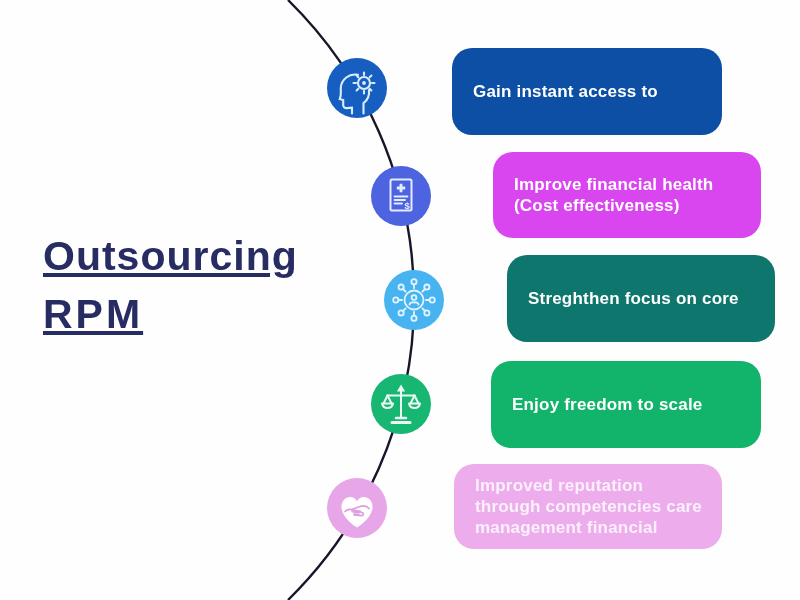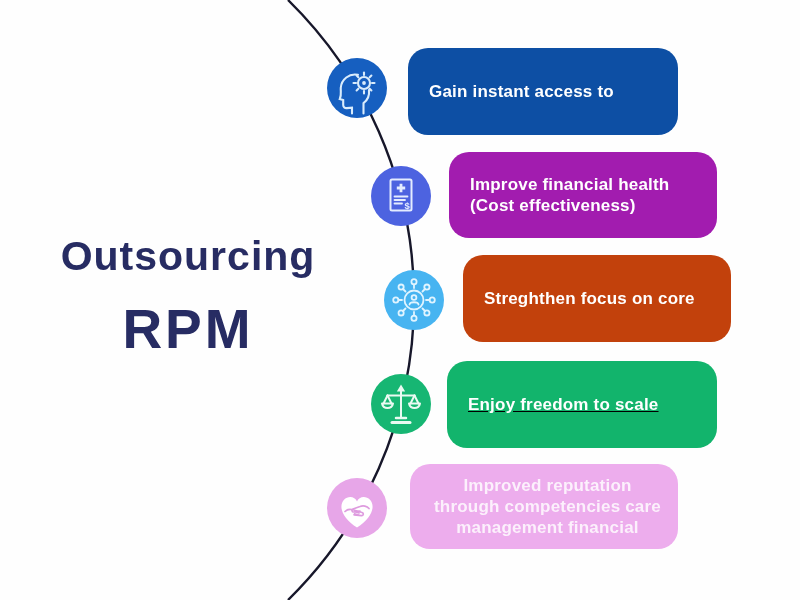--- a/index.html
+++ b/index.html
@@ -4,45 +4,45 @@
 <style>
   html,body{margin:0;padding:0;}
   body{
     width:800px;height:600px;overflow:hidden;position:relative;
     background:#fefefe;
     font-family:"Liberation Sans", sans-serif;
   }
   .stage{position:absolute;inset:0;width:800px;height:600px;}
   .curve-svg{position:absolute;left:0;top:0;pointer-events:none;}
   .title{
-    position:absolute;left:20px;top:234px;width:336px;
-    text-align:center;font-weight:bold;line-height:1.1;
+    position:absolute;left:43px;top:234px;width:336px;
+    font-weight:bold;line-height:1.1;text-decoration:underline;
   }
   .title .l1{font-size:41px;letter-spacing:1px;}
-  .title .l2{font-size:55px;letter-spacing:3px;margin-top:20px;}
+  .title .l2{font-size:41px;letter-spacing:3px;margin-top:13px;}
   .icon-circle{
     position:absolute;width:60px;height:60px;border-radius:50%;
     display:flex;align-items:center;justify-content:center;
   }
   .icon-circle svg{display:block;}
   .card{
     position:absolute;border-radius:20px;
     display:flex;flex-direction:column;justify-content:center;
-    padding-left:21px;padding-right:14px;box-sizing:border-box;
+    padding-left:21px;padding-right:14px;box-sizing:border-box;margin-left:44px;
   }
   .card .line{
     color:#ffffff;font-weight:bold;font-size:17px;line-height:21px;
     letter-spacing:0.2px;white-space:nowrap;
   }
   .card--soft .line{color:rgba(255,255,255,0.82);}
   
   .card-1{left:408px;top:48px;width:270px;height:87px;}
   .card-2{left:449px;top:152px;width:268px;height:86px;}
   .card-3{left:463px;top:255px;width:268px;height:87px;}
-  .card-4{left:447px;top:361px;width:270px;height:87px;text-decoration:underline;}
+  .card-4{left:447px;top:361px;width:270px;height:87px;}
   .card-5{left:410px;top:464px;width:268px;height:85px;}
   .icon-1{left:327px;top:58px;}
   .icon-2{left:371px;top:166px;}
   .icon-3{left:384px;top:270px;}
   .icon-4{left:371px;top:374px;}
   .icon-5{left:327px;top:478px;}
 </style>
 </head>
 <body style="background: rgb(254, 254, 254);">
 
@@ -134,32 +134,32 @@
         <path d="M28,33.8 L32,34.9"></path>
         <path d="M27.5,35.9 L31.5,37"></path>
       </g>
     </svg>
   </div>
 
   <div class="card card-1" style="background-color: rgb(13, 79, 164);">
     <div class="line">Gain instant access to</div>
   </div>
 
-  <div class="card card-2" style="background-color: #a21caf;">
+  <div class="card card-2" style="background-color: #d946ef;">
     <div class="line">Improve financial health</div>
     <div class="line">(Cost effectiveness)</div>
   </div>
 
-  <div class="card card-3" style="background-color: #c2410c;">
+  <div class="card card-3" style="background-color: #0f766e;">
     <div class="line">Streghthen focus on core</div>
   </div>
 
   <div class="card card-4" style="background-color: rgb(18, 180, 108);">
     <div class="line">Enjoy freedom to scale</div>
   </div>
 
-  <div class="card card-5 card--soft" style="background-color: rgb(237, 173, 237); text-align: center;">
+  <div class="card card-5 card--soft" style="background-color: rgb(237, 173, 237);">
     <div class="line">Improved reputation</div>
     <div class="line">through competencies care</div>
     <div class="line">management financial</div>
   </div>
 
 </div>
 
 </body></html>

